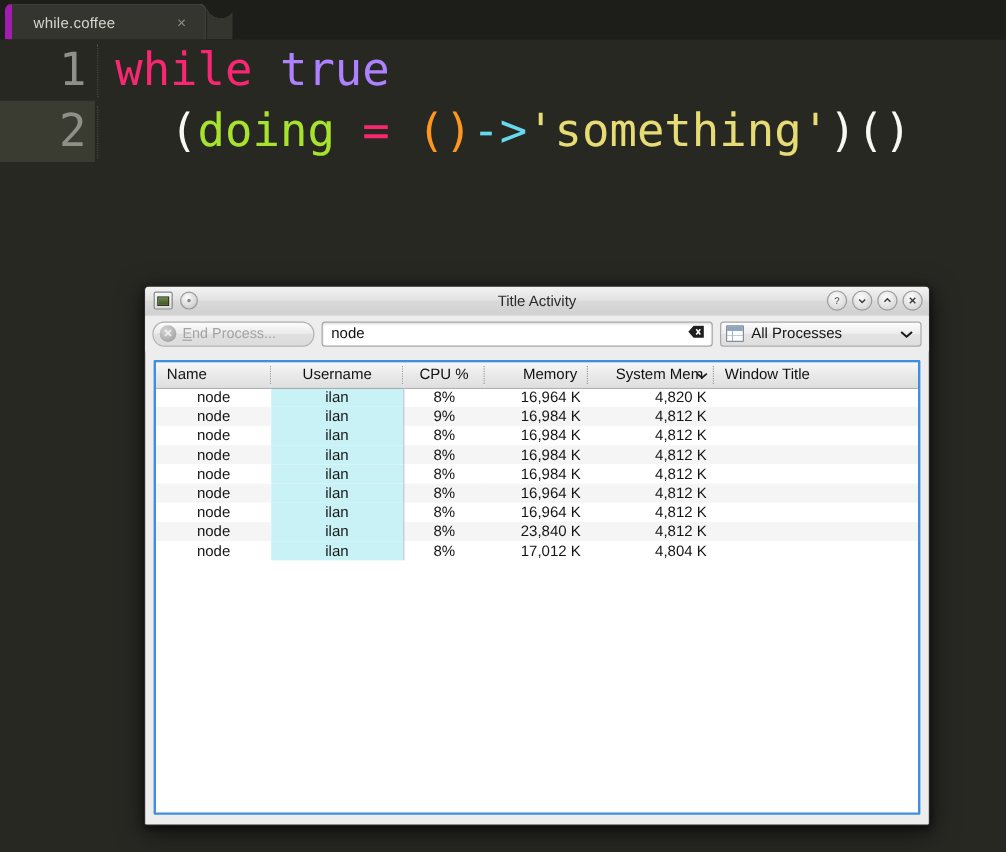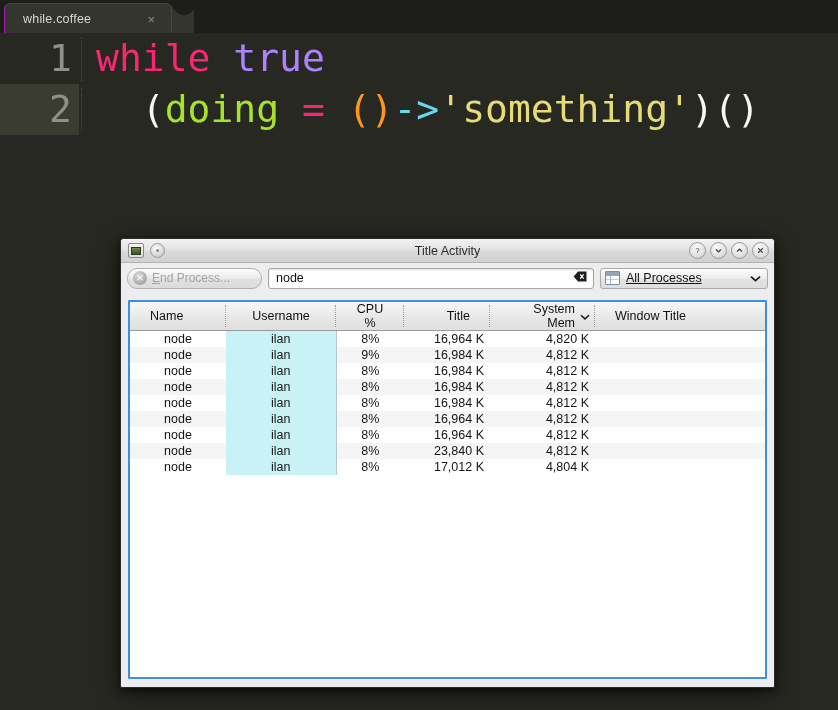--- a/index.html
+++ b/index.html
@@ -21,21 +21,21 @@
     position: absolute; left: 0; top: 0;
     width: 838px; height: 33px;
     background: #1d1e19;
   }
   #tab {
     position: absolute; left: 4px; top: 3px;
     width: 168px; height: 30px;
     background: #34352f;
     border-radius: 6px 6px 0 0;
     border-top: 1px solid #45463e;
-    border-left: 1px solid #a21caf;
+    border-left: 6px solid #a21caf;
     border-right: 1px solid #45463e;
     display: flex; align-items: center;
   }
   #tab-label {
     color: #d6d6cc; font-size: 12.5px;
     margin-left: 18px; letter-spacing: .2px;
     white-space: nowrap;
   }
   #tab-close {
     position: absolute; right: 16px; top: 50%;
@@ -208,39 +208,39 @@
   }
   #pf-icon {
     width: 15px; height: 14px;
     background: #fff; border: 1px solid #7d8ea0;
     border-radius: 1px;
     background-image:
       linear-gradient(to bottom, #8fa6bd 0 4px, transparent 4px),
       linear-gradient(to right, transparent 0 4px, #9fb2c6 4px 5px, transparent 5px),
       linear-gradient(to bottom, transparent 0 7px, #c3cedb 7px 8px, transparent 8px);
   }
-  #pf-label { flex: 1; text-decoration: underline; }
+  #pf-label { flex: 1; }
 
   #table-panel {
     position: absolute;
     left: 7px; right: 7px; top: 61px; bottom: 8px;
     background: #ffffff;
     border: 2px solid #3f8fe0;
     border-radius: 1px;
     overflow: hidden;
   }
   table { width: 100%; border-collapse: collapse; table-layout: fixed; }
   thead th {
     height: 21px;
     background: linear-gradient(to bottom,#f7f7f7,#e8e8e8 55%,#dfdfdf);
     border-bottom: 1px solid #9d9d9d;
     font-weight: normal;
     font-size: 12.5px;
     color: #111;
-    padding: 0 20px;
+    padding: 0 9px;
     position: relative;
   }
   thead th.l { text-align: left; }
   thead th.c { text-align: center; }
   thead th.r { text-align: right; }
   thead th .vsep {
     position: absolute; right: 0; top: 3px; bottom: 3px;
     border-left: 1px dotted #9a9a9a;
   }
   thead th .sortc {
@@ -351,21 +351,21 @@
           <col style="width:68px">
         <col style="width:86px">
           <col style="width:105px">
           <col style="width:auto">
       </colgroup>
       <thead>
         <tr>
             <th class="l"><span>Name</span><span class="vsep"></span></th>
             <th class="c"><span>Username</span><span class="vsep"></span></th>
             <th class="c"><span>CPU %</span><span class="vsep"></span></th>
-            <th class="r"><span>Title</span><span class="vsep"></span></th>
+            <th class="r"><span>Memory</span><span class="vsep"></span></th>
             <th class="r"><span>System Mem</span><span class="sortc"><svg width="10" height="6" viewBox="0 0 10 6">
                   <polyline points="1,1.3 5,4.9 9,1.3" fill="none" stroke="#1a1a1a" stroke-width="1.5"></polyline>
                 </svg></span><span class="vsep"></span></th>
             <th class="l"><span>Window Title</span></th>
           </tr>
       </thead>
       <tbody>
           <tr class="odd">
             <td class="name">node</td>
             <td class="user">ilan</td>

